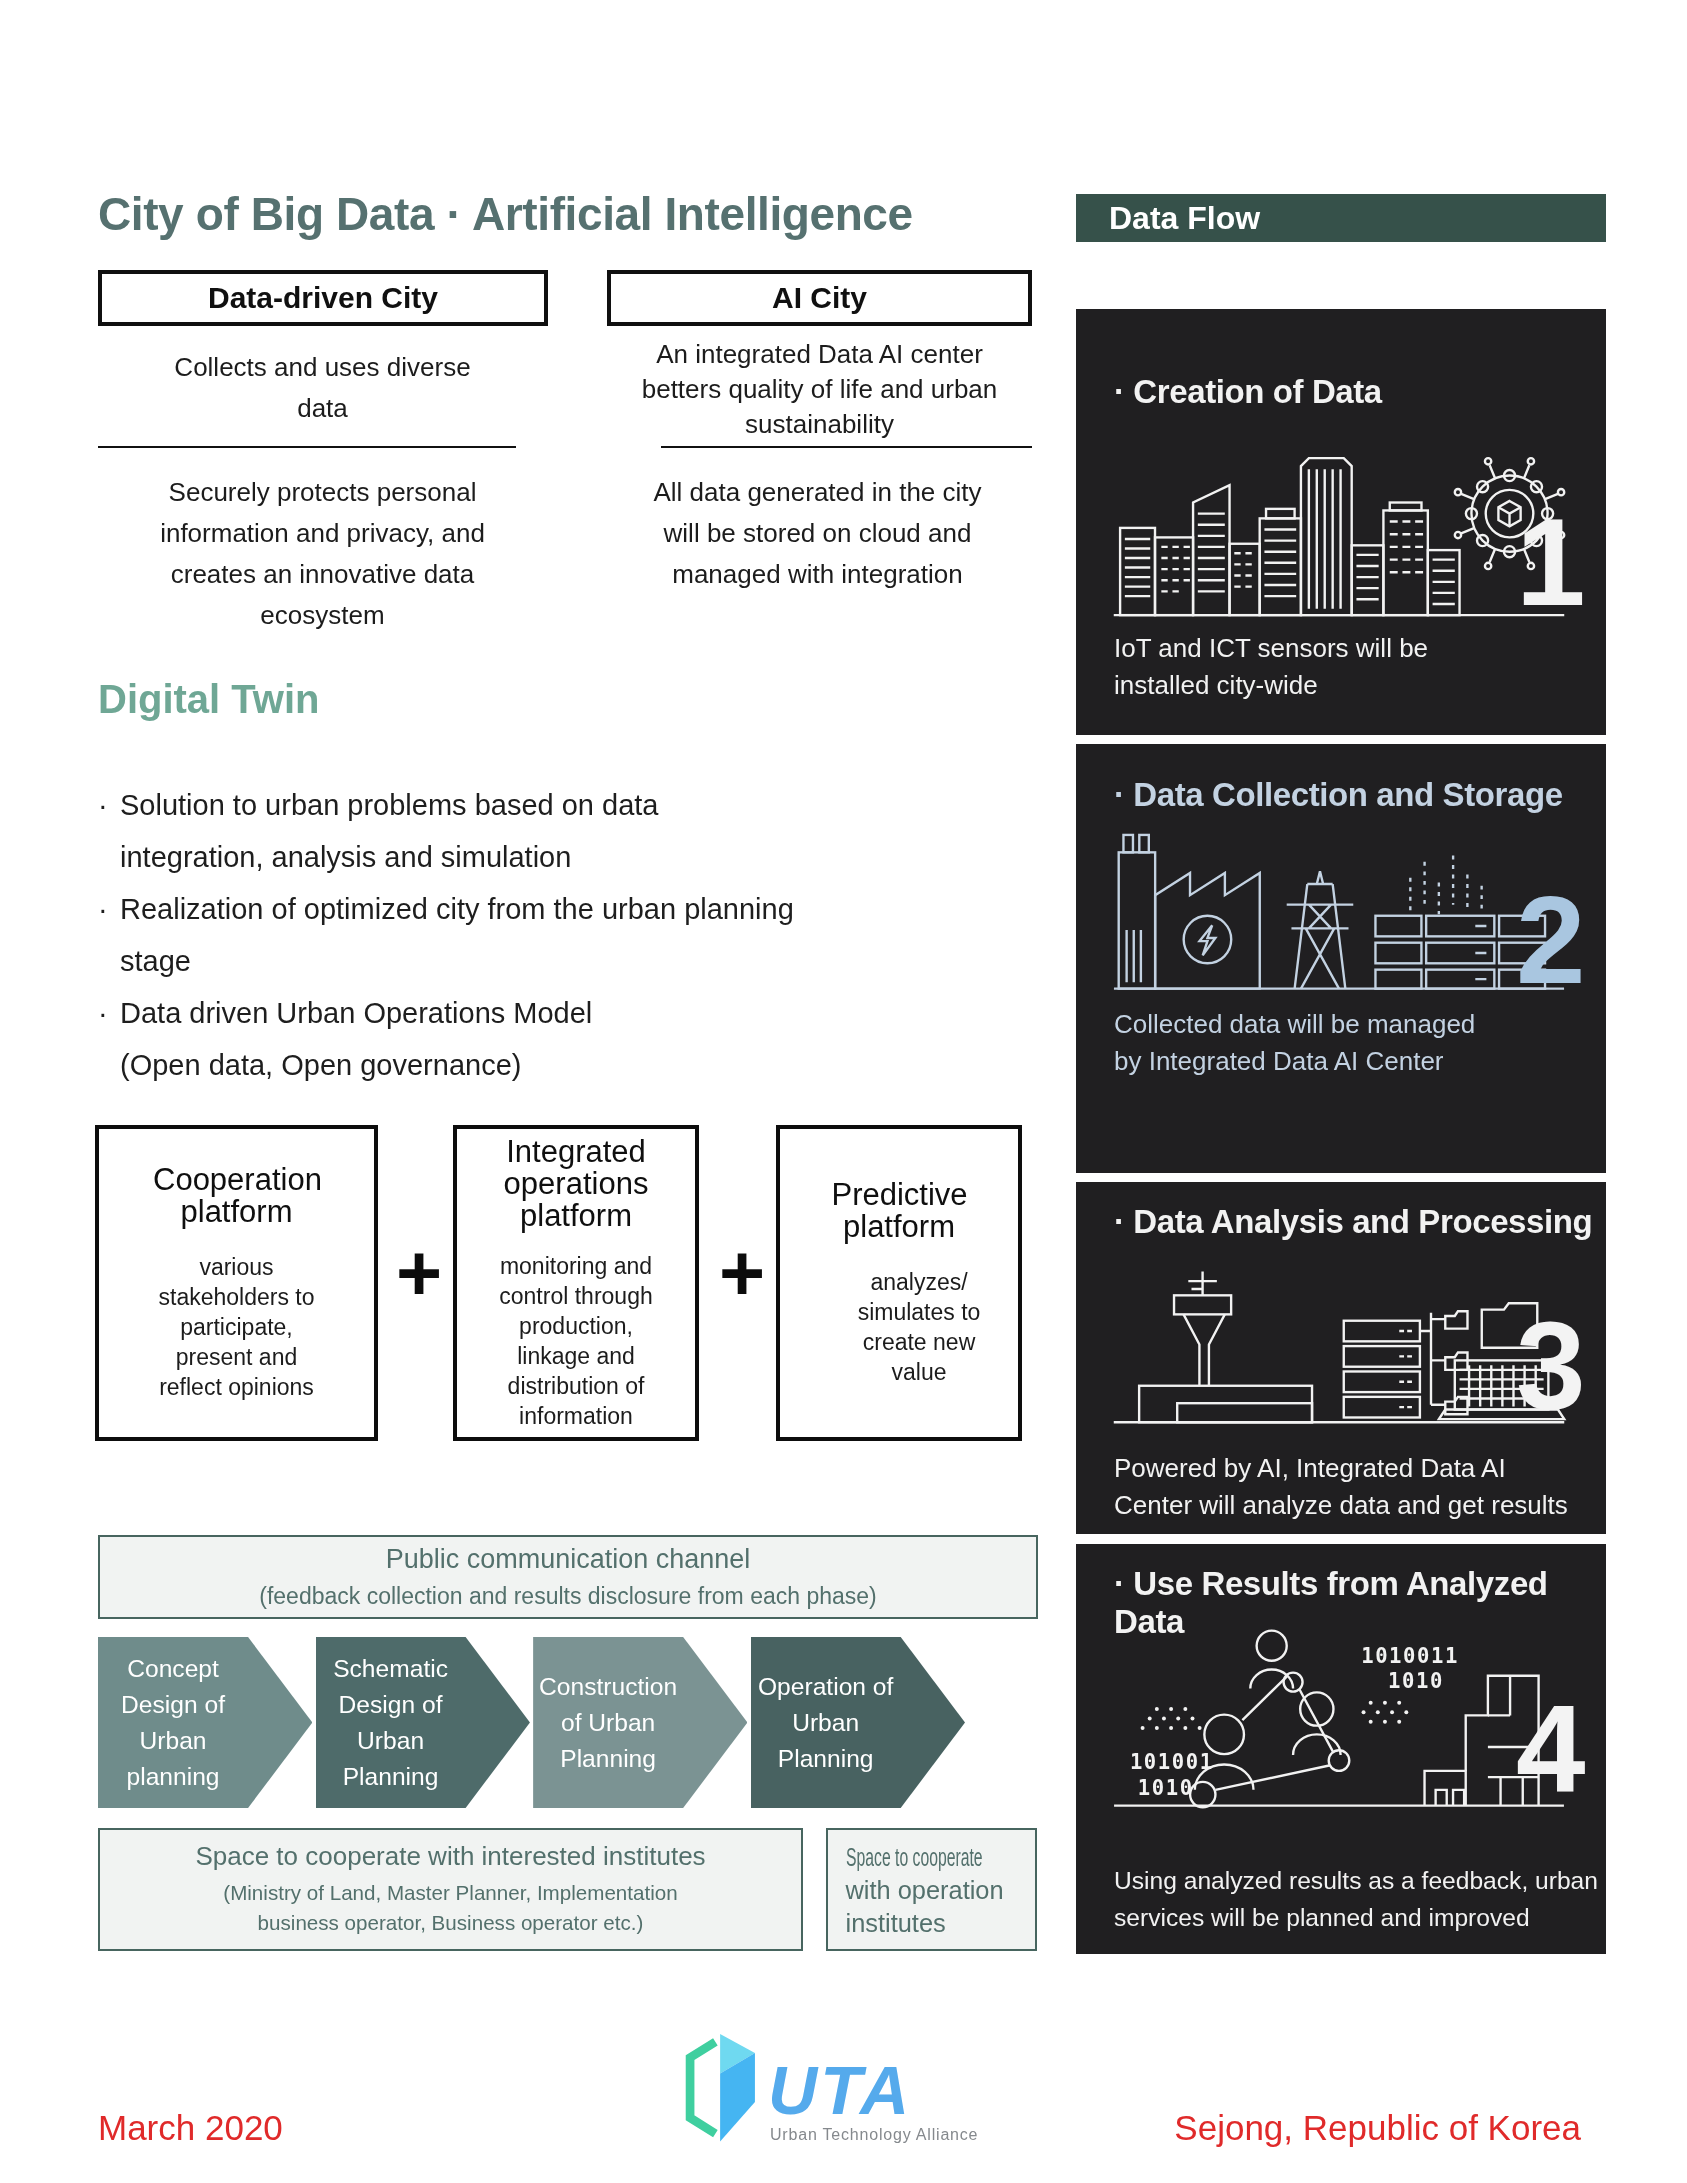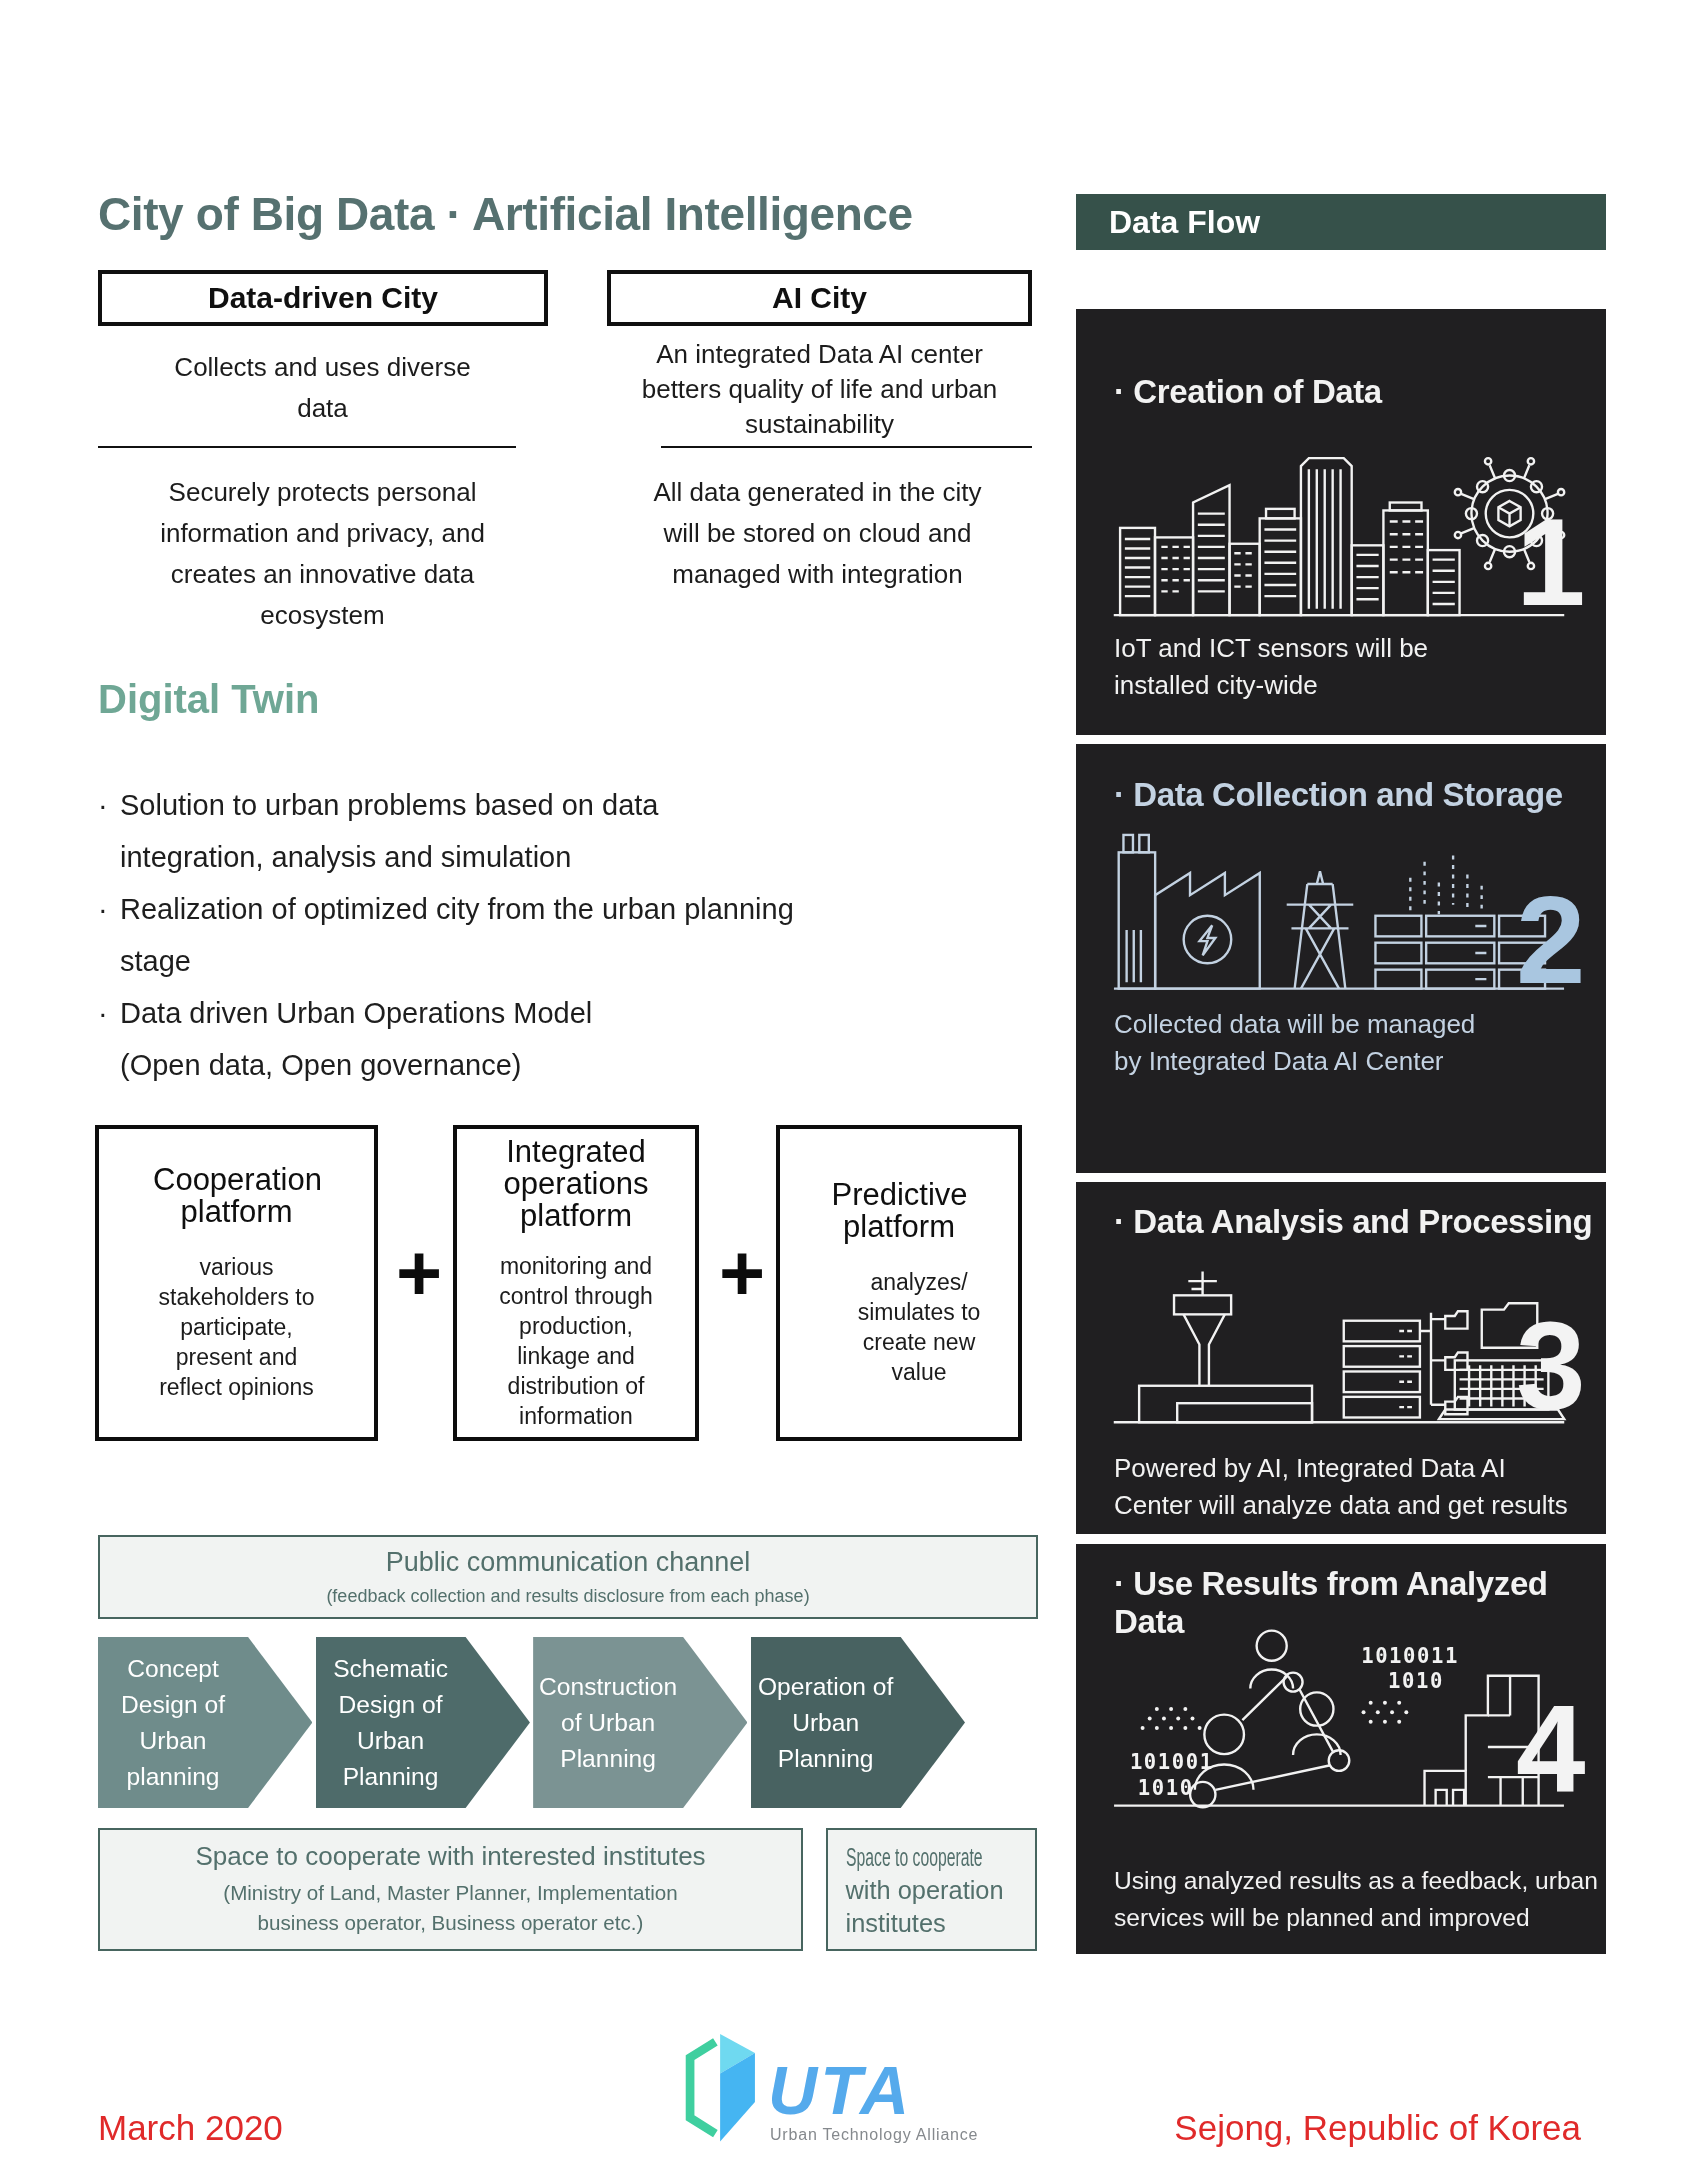--- a/index.html
+++ b/index.html
@@ -44,41 +44,41 @@
   #pbox-3 .pbody{max-width:131px;margin-left:40px;}
   .plus{width:64px;text-align:center;font-size:79px;font-weight:bold;color:#0c0c0c;line-height:87px;}
   #plus-1{left:387px;top:1229px;}
   #plus-2{left:710px;top:1229px;}
 
   .light-box{background:var(--light_box_bg,#f1f3f2);border:2.4px solid var(--light_box_border,#47655f);
              box-sizing:border-box;color:var(--light_box_text,#53706c);}
   #pub-box{left:98px;top:1535px;width:940px;height:84px;display:flex;flex-direction:column;
            align-items:center;justify-content:center;gap:8px;}
   #pub-box .t{font-size:27px;}
-  #pub-box .s{font-size:18px;}
+  #pub-box .s{font-size:23px;}
 
   #arrow-row{left:98px;top:1637px;width:867px;height:171px;display:flex;gap:3.2px;}
   .arrow{flex:1;position:relative;clip-path:polygon(0 0,70% 0,100% 50%,70% 100%,0 100%);
          display:flex;align-items:center;}
   .arrow .lbl{width:70%;text-align:center;font-size:24.6px;line-height:36px;color:#ffffff;}
   .arrow.c1{background:var(--arrow_light_1,#6f8c8b);}
   .arrow.c2{background:var(--arrow_dark_1,#4e6b6a);}
   .arrow.c3{background:var(--arrow_light_2,#7b9393);}
   .arrow.c4{background:var(--arrow_dark_2,#486261);}
 
   #coop-left{left:98px;top:1828px;width:705px;height:123px;display:flex;flex-direction:column;
              align-items:center;justify-content:center;gap:6.4px;}
   #coop-left .t{font-size:26px;}
   #coop-left .s{font-size:20.6px;line-height:30px;text-align:center;max-width:484px;}
   #coop-right{left:826px;top:1828px;width:211px;height:123px;padding:11px 8px 0 17.5px;font-size:25.4px;line-height:33px;}
   #coop-right .squish{display:inline-block;transform:scaleX(0.62);transform-origin:0 50%;white-space:nowrap;}
   #coop-right .rest{width:183px;}
 
   
-  #df-header{left:1076px;top:194px;width:530px;height:56px;background:var(--dataflow_header_bg,#36514a);
+  #df-header{left:1076px;top:194px;width:530px;height:48px;background:var(--dataflow_header_bg,#36514a);
              color:#ffffff;font-size:32px;font-weight:bold;display:flex;align-items:center;padding-left:33px;
              box-sizing:border-box;}
   .panel{left:1076px;width:530px;background:var(--panel_bg,#201f21);color:#f2f2f2;}
   #panel-1{top:309px;height:426px;}
   #panel-2{top:744px;height:429px;}
   #panel-3{top:1182px;height:352px;}
   #panel-4{top:1544px;height:410px;}
   .panel .ptitle2{position:absolute;left:38px;font-size:33px;font-weight:600;letter-spacing:-0.4px;}
   #panel-1 .ptitle2{top:64px;}
   #panel-2 .ptitle2{top:32px;color:var(--panel2_text,#c3d2e2);}

